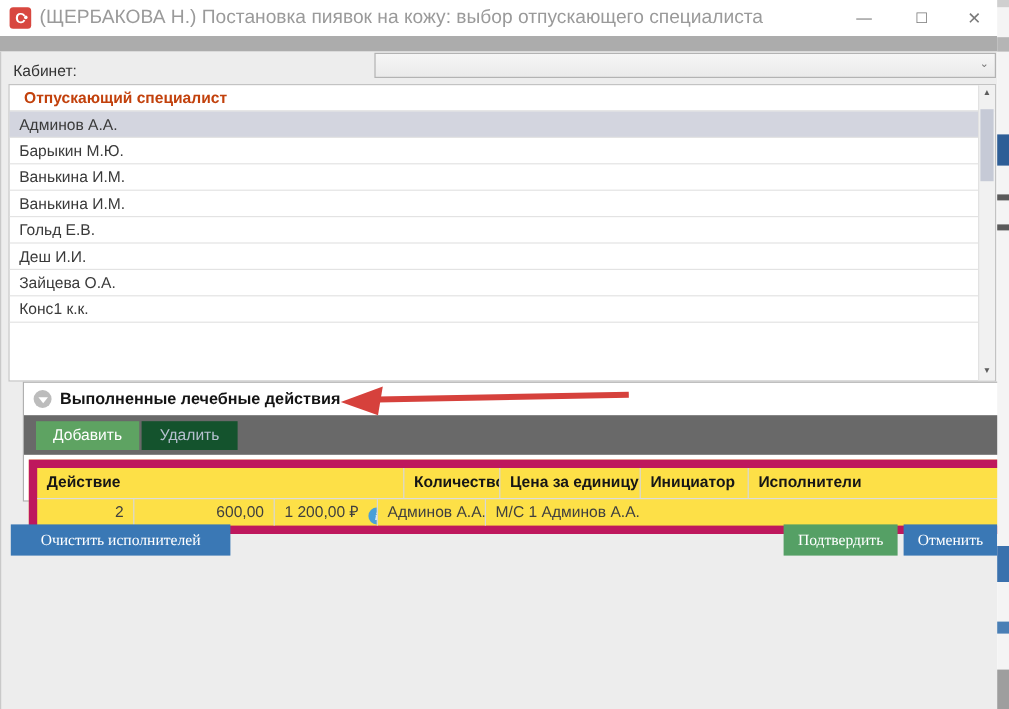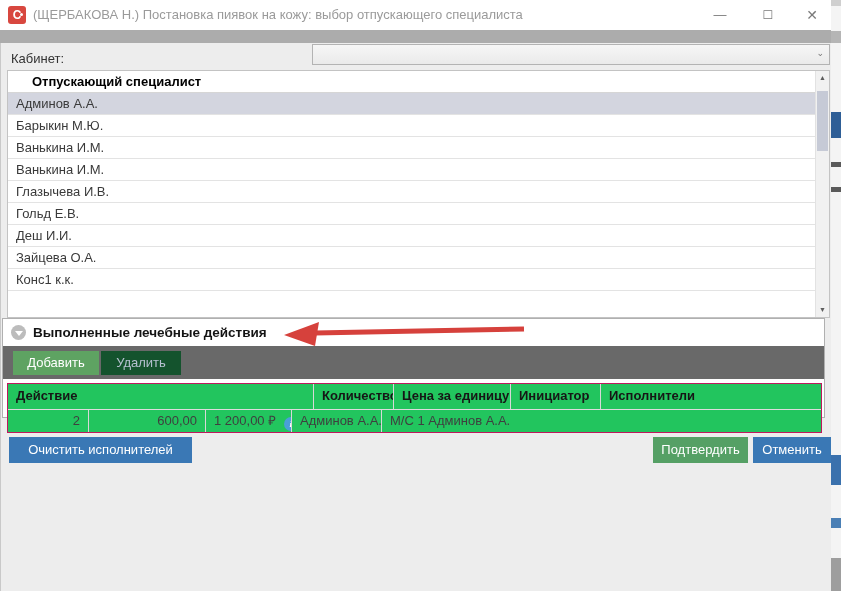--- a/index.html
+++ b/index.html
@@ -4,74 +4,74 @@
 <style>
   * { margin:0; padding:0; box-sizing:border-box; }
   html,body { background:#fff; }
   body { font-family:"Liberation Sans", sans-serif; }
   .screen { position:relative; width:841px; height:591px; background:#ffffff; overflow:hidden; font-size:13px; color:#333; }
 
   
   .titlebar { position:absolute; left:0; top:0; width:831px; height:30px; background:#ffffff; }
   .app-icon { position:absolute; left:8px; top:6px; width:18px; height:18px; background:#d8473f; border-radius:3px; color:#fff; font-weight:bold; font-size:12px; text-align:center; line-height:18px; }
   .app-icon .dot { position:absolute; right:3px; top:7px; width:3px; height:3px; background:#fff; border-radius:50%; }
-  .win-title { position:absolute; left:33px; top:0; line-height:30px; font-size:13px; color:#9a9a9a; white-space:nowrap; }
+  .win-title { position:absolute; left:33px; top:0; line-height:30px; font-size:16px; color:#9a9a9a; white-space:nowrap; }
   .win-btn { position:absolute; top:0; width:40px; height:30px; text-align:center; line-height:30px; color:#7a7a7a; font-size:13px; cursor:default; }
   .win-btn.min { left:700px; }
   .win-btn.max { left:748px; font-size:12px; }
   .win-btn.close { left:792px; font-size:14px; }
 
   
   .gray-band { position:absolute; left:0; top:30px; width:831px; height:13px; background:#acacac; }
 
   
   .content { position:absolute; left:0; top:43px; width:831px; height:548px; background:#ededed; border-left:1px solid #c9c9c9; }
 
   .cab-label { position:absolute; left:10px; top:5px; line-height:21px; color:#333; }
   .combo { position:absolute; left:311px; top:1px; width:518px; height:21px; background:linear-gradient(#f6f6f6,#eaeaea); border:1px solid #b3b3b3; }
   .combo .chev { position:absolute; right:5px; top:3px; font-size:9px; color:#777; }
 
   
   .list-panel { position:absolute; left:6px; top:27px; width:823px; height:248px; background:#fff; border:1px solid #c3c3c3; }
-  .list-header { height:22px; line-height:22px; padding-left:24px; font-weight:bold; border-bottom:1px solid #d6d6d6; color:#000000; }
+  .list-header { height:22px; line-height:22px; padding-left:12px; font-weight:bold; border-bottom:1px solid #d6d6d6; color:#c2410c; }
   .list-row { height:22px; line-height:21px; padding-left:8px; border-bottom:1px solid #e3e3e3; color:#3a3a3a; width:807px; cursor:default; }
   .list-row.selected { background:#d3d5df; }
   .vscroll { position:absolute; right:0; top:0; width:14px; height:246px; background:#f1f1f1; border-left:1px solid #e2e2e2; }
   .vscroll .arr { position:absolute; left:0; width:13px; height:14px; font-size:7px; color:#5d5d5d; text-align:center; line-height:14px; cursor:default; }
   .vscroll .arr.up { top:0; }
   .vscroll .arr.down { bottom:0; }
   .vscroll .thumb { position:absolute; left:1px; top:20px; width:11px; height:60px; background:#c6cad6; cursor:default; }
 
   
-  .section { position:absolute; left:1px; top:275px; width:823px; height:100px; background:#fff; border:1px solid #b0b0b0; }
+  .section { position:absolute; left:18px; top:275px; width:823px; height:100px; background:#fff; border:1px solid #b0b0b0; }
   .sec-toggle { position:absolute; left:8px; top:6px; width:15px; height:15px; border-radius:50%; background:#bcbcbc; cursor:default; }
   .sec-toggle .tri { position:absolute; left:4px; top:6px; width:0; height:0; border-left:4px solid transparent; border-right:4px solid transparent; border-top:5px solid #ffffff; }
   .sec-title { position:absolute; left:30px; top:0; line-height:27px; font-weight:bold; font-size:13.5px; color:#141414; }
   .toolbar { position:absolute; left:0; top:27px; width:821px; height:33px; background:#696969; }
   .tb-btn { position:absolute; top:5px; height:24px; border:none; font-family:"Liberation Sans", sans-serif; font-size:13px; text-align:center; line-height:24px; cursor:pointer; }
   .tb-btn.add { left:10px; width:86px; background:#5ea362; color:#fff; }
   .tb-btn.del { left:98px; width:80px; background:#14532d; color:#b6c1d0; }
 
   
-  .tbl { position:absolute; left:4px; top:64px; width:815px; background:#22c55e; border:1px solid #be185d; }
+  .tbl { position:absolute; left:4px; top:64px; width:815px; background:#fde047; border:7px solid #be185d; }
   .tbl-row { display:flex; width:813px; }
   .tbl-row.head { height:25px; font-weight:bold; color:#161616; }
   .tbl-row.data { height:23px; border-top:1px solid #dcdcdc; color:#3f3f3f; }
   .cell { height:100%; padding:0 8px; line-height:24px; white-space:nowrap; overflow:hidden; border-left:1px solid #d8d8d8; }
   .tbl-row .cell:first-child { border-left:none; }
   .tbl-row.data .cell { line-height:22px; }
   .c0 { width:305px; } .c1 { width:80px; } .c2 { width:117px; } .c3 { width:86px; } .c4 { width:90px; } .c5 { width:135px; flex:1; }
   .num { text-align:right; }
   .info-ic { display:inline-block; width:14px; height:14px; margin-left:8px; border-radius:50%; background:#4a9fd8; color:#fff; font-size:9px; font-weight:bold; font-style:italic; font-family:"Liberation Serif", serif; text-align:center; line-height:14px; vertical-align:-2px; }
 
   
   .anno { position:absolute; left:280px; top:277px; width:250px; height:28px; pointer-events:none; }
 
   
-  .f-btn { position:absolute; top:394px; height:26px; border:none; font-family:Liberation Sans, sans-serif; font-size:13px; color:#fff; text-align:center; line-height:26px; cursor:pointer; }
+  .f-btn { position:absolute; top:394px; height:26px; border:none; font-family:Liberation Serif, serif; font-size:13px; color:#fff; text-align:center; line-height:26px; cursor:pointer; }
   .f-btn.clear { left:8px; width:183px; background:#3a78b5; }
   .f-btn.confirm { left:652px; width:95px; background:#55a065; }
   .f-btn.cancel { left:752px; width:78px; background:#3a78b5; }
 
   
   .sliver { position:absolute; left:831px; top:0; width:10px; height:591px; background:#f4f4f4; }
   .sliver .frag { position:absolute; left:0; width:10px; }
 </style>
 </head>
 <body>
@@ -95,21 +95,20 @@
       <span></span>
       <span class="chev">⌄</span>
     </div>
 
     <div class="list-panel">
       <div class="list-header">Отпускающий специалист</div>
       <div class="list-row selected">Админов А.А.</div>
       <div class="list-row">Барыкин М.Ю.</div>
       <div class="list-row">Ванькина И.М.</div>
       <div class="list-row">Ванькина И.М.</div>
-      <div class="list-row">Глазычева И.В.</div>
       <div class="list-row">Гольд Е.В.</div>
       <div class="list-row">Деш И.И.</div>
       <div class="list-row">Зайцева О.А.</div>
       <div class="list-row">Конс1 к.к.</div>
       <div class="vscroll">
         <span class="arr up">▲</span>
         <span class="thumb"></span>
         <span class="arr down">▼</span>
       </div>
     </div>

